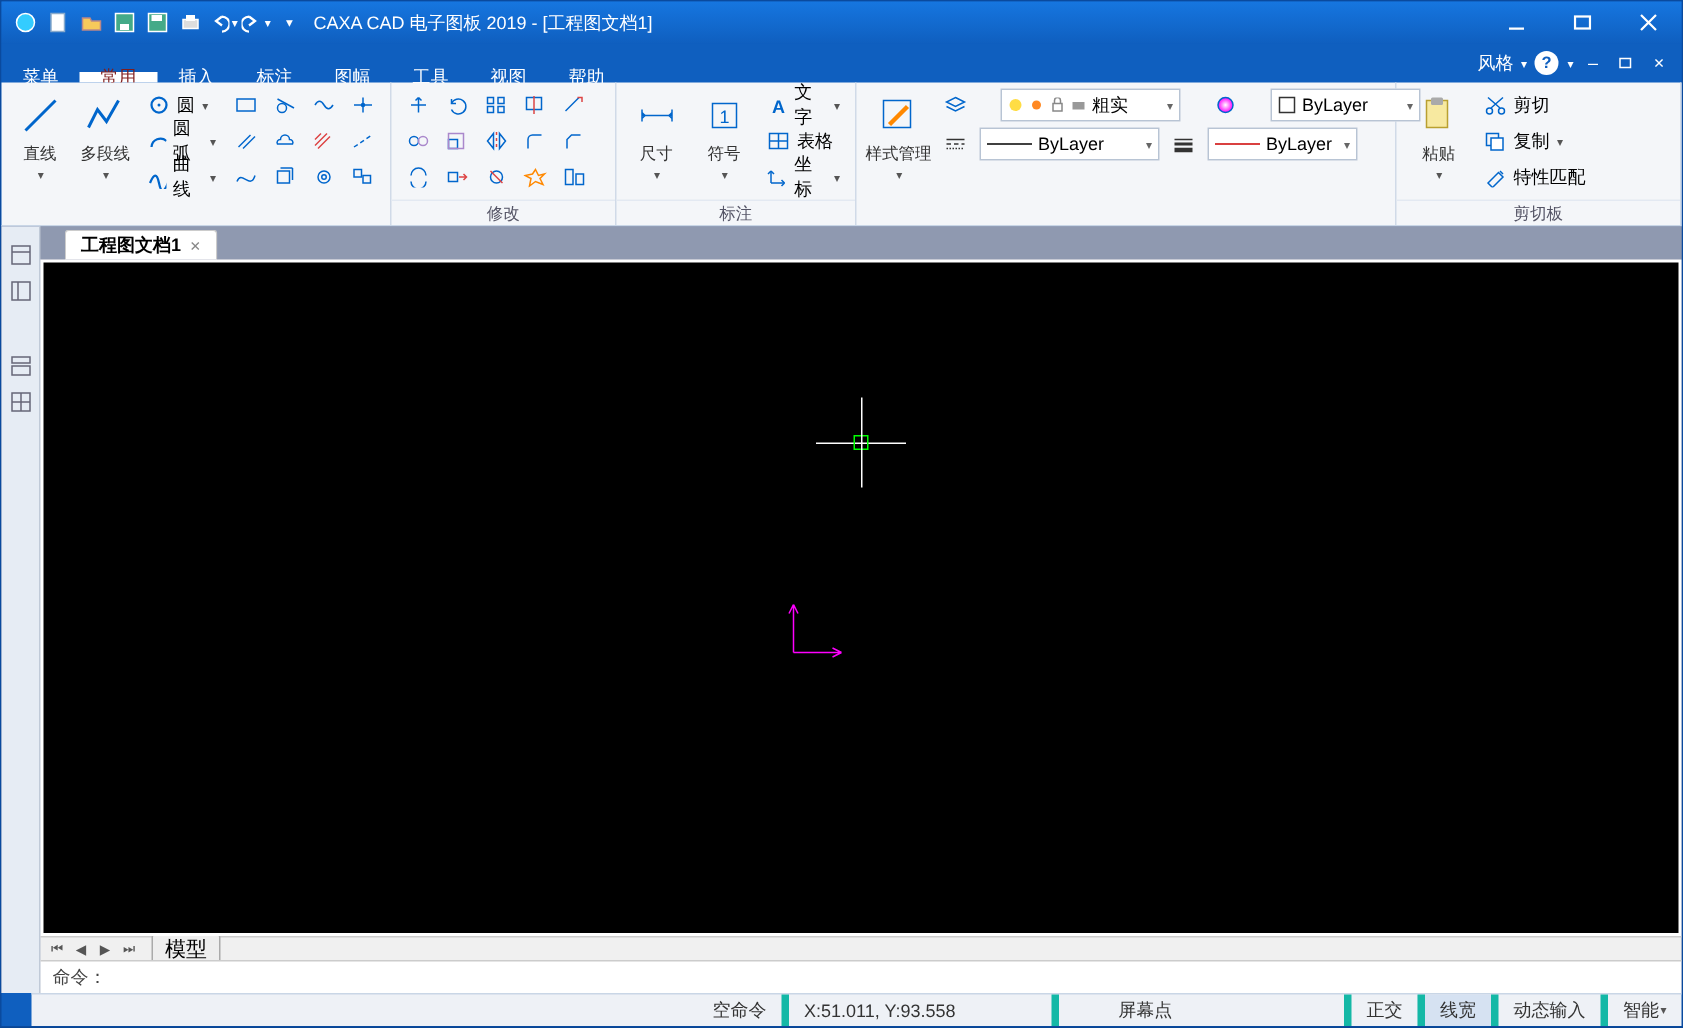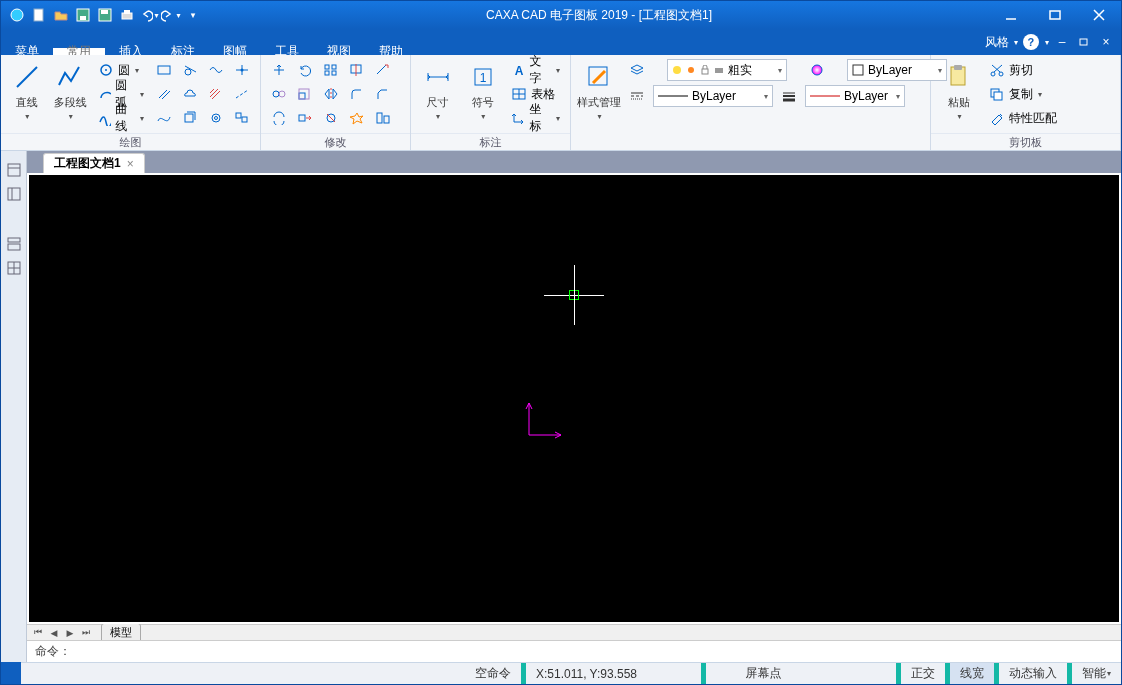--- a/index.html
+++ b/index.html
@@ -2,27 +2,27 @@
 <html><head>
 <meta charset="utf-8">
 <style>
 * { margin:0; padding:0; box-sizing:border-box; font-family:"Microsoft YaHei","Segoe UI",sans-serif; font-size:12px; }
 html,body { width:1122px; height:685px; overflow:hidden; background:#0F5FBF; }
 .app { width:1122px; height:685px; display:flex; flex-direction:column; border:1px solid #0a4a9e; }
 
 .titlebar { height:28px; background:linear-gradient(#1676e0,#0F5FBF); display:flex; align-items:center; color:#fff; }
 .qat { display:flex; gap:2px; padding:0 6px; align-items:center; }
 .qat-btn { width:20px; height:20px; display:flex; align-items:center; justify-content:center; cursor:pointer; border-radius:2px; }
-.ttl { flex:1; text-align:center; font-weight:500; }
+.ttl { flex:1; text-align:left; font-weight:500; }
 .winctl { display:flex; }
 .winctl div { width:44px; height:28px; display:flex; align-items:center; justify-content:center; cursor:pointer; }
 
 .menubar { height:26px; background:#0F5FBF; display:flex; align-items:stretch; color:#fff; }
 .menubar .mtab { padding:0 14px; display:flex; align-items:center; cursor:pointer;margin-top:19px; }
-.menubar .mtab.active { background:#fff; color:#737373; font-weight:500; }
+.menubar .mtab.active { background:#fff; color:#7f1d1d; font-weight:500; }
 .menubar .spacer { flex:1; }
 .menubar .rctl { display:flex; align-items:center; gap:4px; padding:0 6px; }
 .menubar .rbtn { width:18px; height:18px; display:flex; align-items:center; justify-content:center; cursor:pointer; border-radius:50%; }
 .help-circle { width:16px; height:16px; border-radius:50%; background:#fff; color:#0F5FBF; font-weight:bold; display:flex; align-items:center; justify-content:center; font-size:11px; }
 
 .ribbon { height:96px; background:#f4f6f9; border-bottom:1px solid #c9d6e6; display:flex; }
 .panel { border-right:1px solid #d0dae8; display:flex; flex-direction:column; }
 .panel-body { flex:1; display:flex; align-items:flex-start; padding:4px 6px; gap:4px; }
 .panel-label { height:18px; text-align:center; color:#556; font-size:11px; border-top:1px solid #e3e9f2; display:flex; align-items:center; justify-content:center; }
 .bigbtn { width:44px; display:flex; flex-direction:column; align-items:center; gap:2px; cursor:pointer; padding:2px; border-radius:2px; }
@@ -47,21 +47,21 @@
 .canvas { position:absolute; inset:2px; background:#000; }
 .crosshair { position:absolute; left:545px; top:120px; }
 .crosshair::before,.crosshair::after { content:""; position:absolute; background:#fff; }
 .crosshair::before { width:60px; height:1px; left:-30px; top:0; }
 .crosshair::after { width:1px; height:60px; left:0; top:-30px; }
 .crosshair .box { position:absolute; width:10px; height:10px; border:1px solid #0f0; left:-5px; top:-5px; }
 .ucs { position:absolute; left:490px; top:220px; }
 .scrollh { height:16px; background:#f0f0f0; border-top:1px solid #ccc; display:flex; align-items:center; }
 .scrollh .nav { display:flex; padding:0 4px; gap:2px; }
 .scrollh .nav span { width:14px; height:12px; display:flex; align-items:center; justify-content:center; cursor:pointer; color:#555; font-size:9px; }
-.mtab2 { background:#eee; border:1px solid #aaa; padding:1px 8px; font-size:11px; border-radius:3px 3px 0 0; margin-left:4px; cursor:pointer; }
+.mtab2 { background:#eee; border:1px solid #aaa; padding:1px 8px; font-size:14px; border-radius:3px 3px 0 0; margin-left:4px; cursor:pointer; }
 .cmdbar { height:22px; background:#fff; border-top:1px solid #ccc; display:flex; align-items:center; padding:0 8px; color:#444; gap:4px; }
 .statusbar { height:22px; background:#eef1f6; border-top:1px solid #c9d6e6; display:flex; align-items:center; font-size:11px; color:#333;margin-left:20px; }
 .statusbar .sseg { padding:0 10px; height:100%; display:flex; align-items:center; border-left:5px solid #14b8a6; cursor:pointer; }
 .statusbar .sseg.first { border-left:none; }
 .statusbar .sseg.on { background:#d6e2f2; }
 .sgap { flex:1; }
 svg { display:block; }
 .tri { font-size:8px; color:#555; margin-left:1px; }
 </style>
 </head>
@@ -275,21 +275,20 @@
               </svg>
             </div>
           <div class="smbtn">
               <svg width="16" height="14">
                 <rect x="2" y="2" width="5" height="5" fill="none" stroke="#06c"></rect>
                 <rect x="8" y="6" width="5" height="5" fill="none" stroke="#06c"></rect>
               </svg>
             </div>
         </div>
       </div>
-      <div class="panel-label">绘图</div>
     </div>
 
     <div class="panel" style="width:150px">
       <div class="panel-body">
         <div class="smgrid3" style="grid-template-columns:repeat(5,24px)">
           <div class="smbtn">
               <svg width="16" height="14">
                 <path d="M8 2v10M3 7h10M8 2l-2 2M8 2l2 2" stroke="#06c" fill="none"></path>
               </svg>
             </div>

